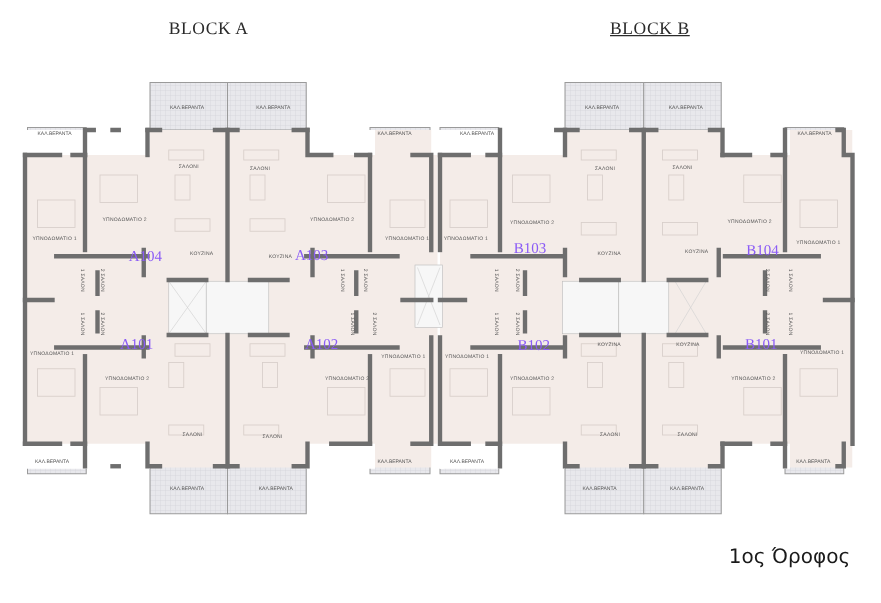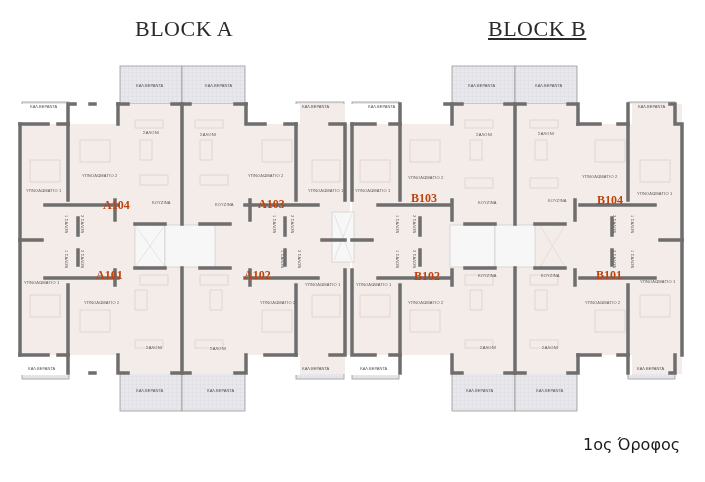--- a/index.html
+++ b/index.html
@@ -1,20 +1,20 @@
 <!DOCTYPE html>
 <html><head>
 <meta charset="utf-8">
 <style>
   html, body { margin:0; padding:0; background:#ffffff; }
   body { width:705px; height:482px; position:relative; overflow:hidden; font-family:"Liberation Sans", sans-serif; }
-  .block-title { position:absolute; top:16px; font-family:"Liberation Serif", "DejaVu Serif", serif; font-size:22px; color:#2a2a2a; letter-spacing:0.5px; }
+  .block-title { position:absolute; top:16px; font-family:"Liberation Serif", "DejaVu Serif", serif; font-size:14px; color:#2a2a2a; letter-spacing:0.5px; }
   .floor-label { position:absolute; left:583px; top:435px; font-family:"DejaVu Sans", sans-serif; font-size:16px; color:#1a1a1a; }
   .plan { position:absolute; left:0; top:0; width:705px; height:482px; }
-  .unit-label { position:absolute; font-family:"Liberation Serif", "DejaVu Serif", serif; font-size:12px; color:#c2410c; font-weight:bold; }
+  .unit-label { position:absolute; font-family:"Liberation Serif", "DejaVu Serif", serif; font-size:12px; color:#8b5cf6; font-weight:normal; }
   .room { position:absolute; font-size:4px; color:#555; white-space:nowrap; letter-spacing:0.2px; }
   .room.v { writing-mode:vertical-rl; }
   .balc-lbl { position:absolute; font-size:4px; color:#555; white-space:nowrap; }
 </style>
 </head>
 <body>
 
 <div class="block-title" style="left:135px;">BLOCK A</div>
 <div class="block-title" style="left:488px;text-decoration:underline;">BLOCK B</div>
 
@@ -181,21 +181,21 @@
     <rect x="470" y="290" width="12" height="20"></rect>
       <rect x="535" y="290" width="12" height="20"></rect>
     <rect x="465" y="275" width="28" height="10"></rect>
       <rect x="530" y="275" width="28" height="10"></rect>
     <rect x="140" y="275" width="28" height="10"></rect>
       <rect x="200" y="275" width="28" height="10"></rect>
   </g>
 </svg>
 
 <div class="unit-label" style="left:103px; top:198px;">A104</div>
-<div class="unit-label" style="left:258px; top:197px;">A103</div>
+<div class="unit-label" style="left:236px; top:197px;">A103</div>
 <div class="unit-label" style="left:96px; top:268px;">A101</div>
 <div class="unit-label" style="left:244px; top:268px;">A102</div>
 <div class="unit-label" style="left:411px; top:191px;">B103</div>
 <div class="unit-label" style="left:597px; top:193px;">B104</div>
 <div class="unit-label" style="left:414px; top:269px;">B102</div>
 <div class="unit-label" style="left:596px; top:268px;">B101</div>
 
 <div class="room" style="left:143px; top:130px;">ΣΑΛΟΝΙ</div>
 <div class="room" style="left:152px; top:200px;">ΚΟΥΖΙΝΑ</div>
 <div class="room" style="left:26px; top:188px;">ΥΠΝΟΔΩΜΑΤΙΟ 1</div>

